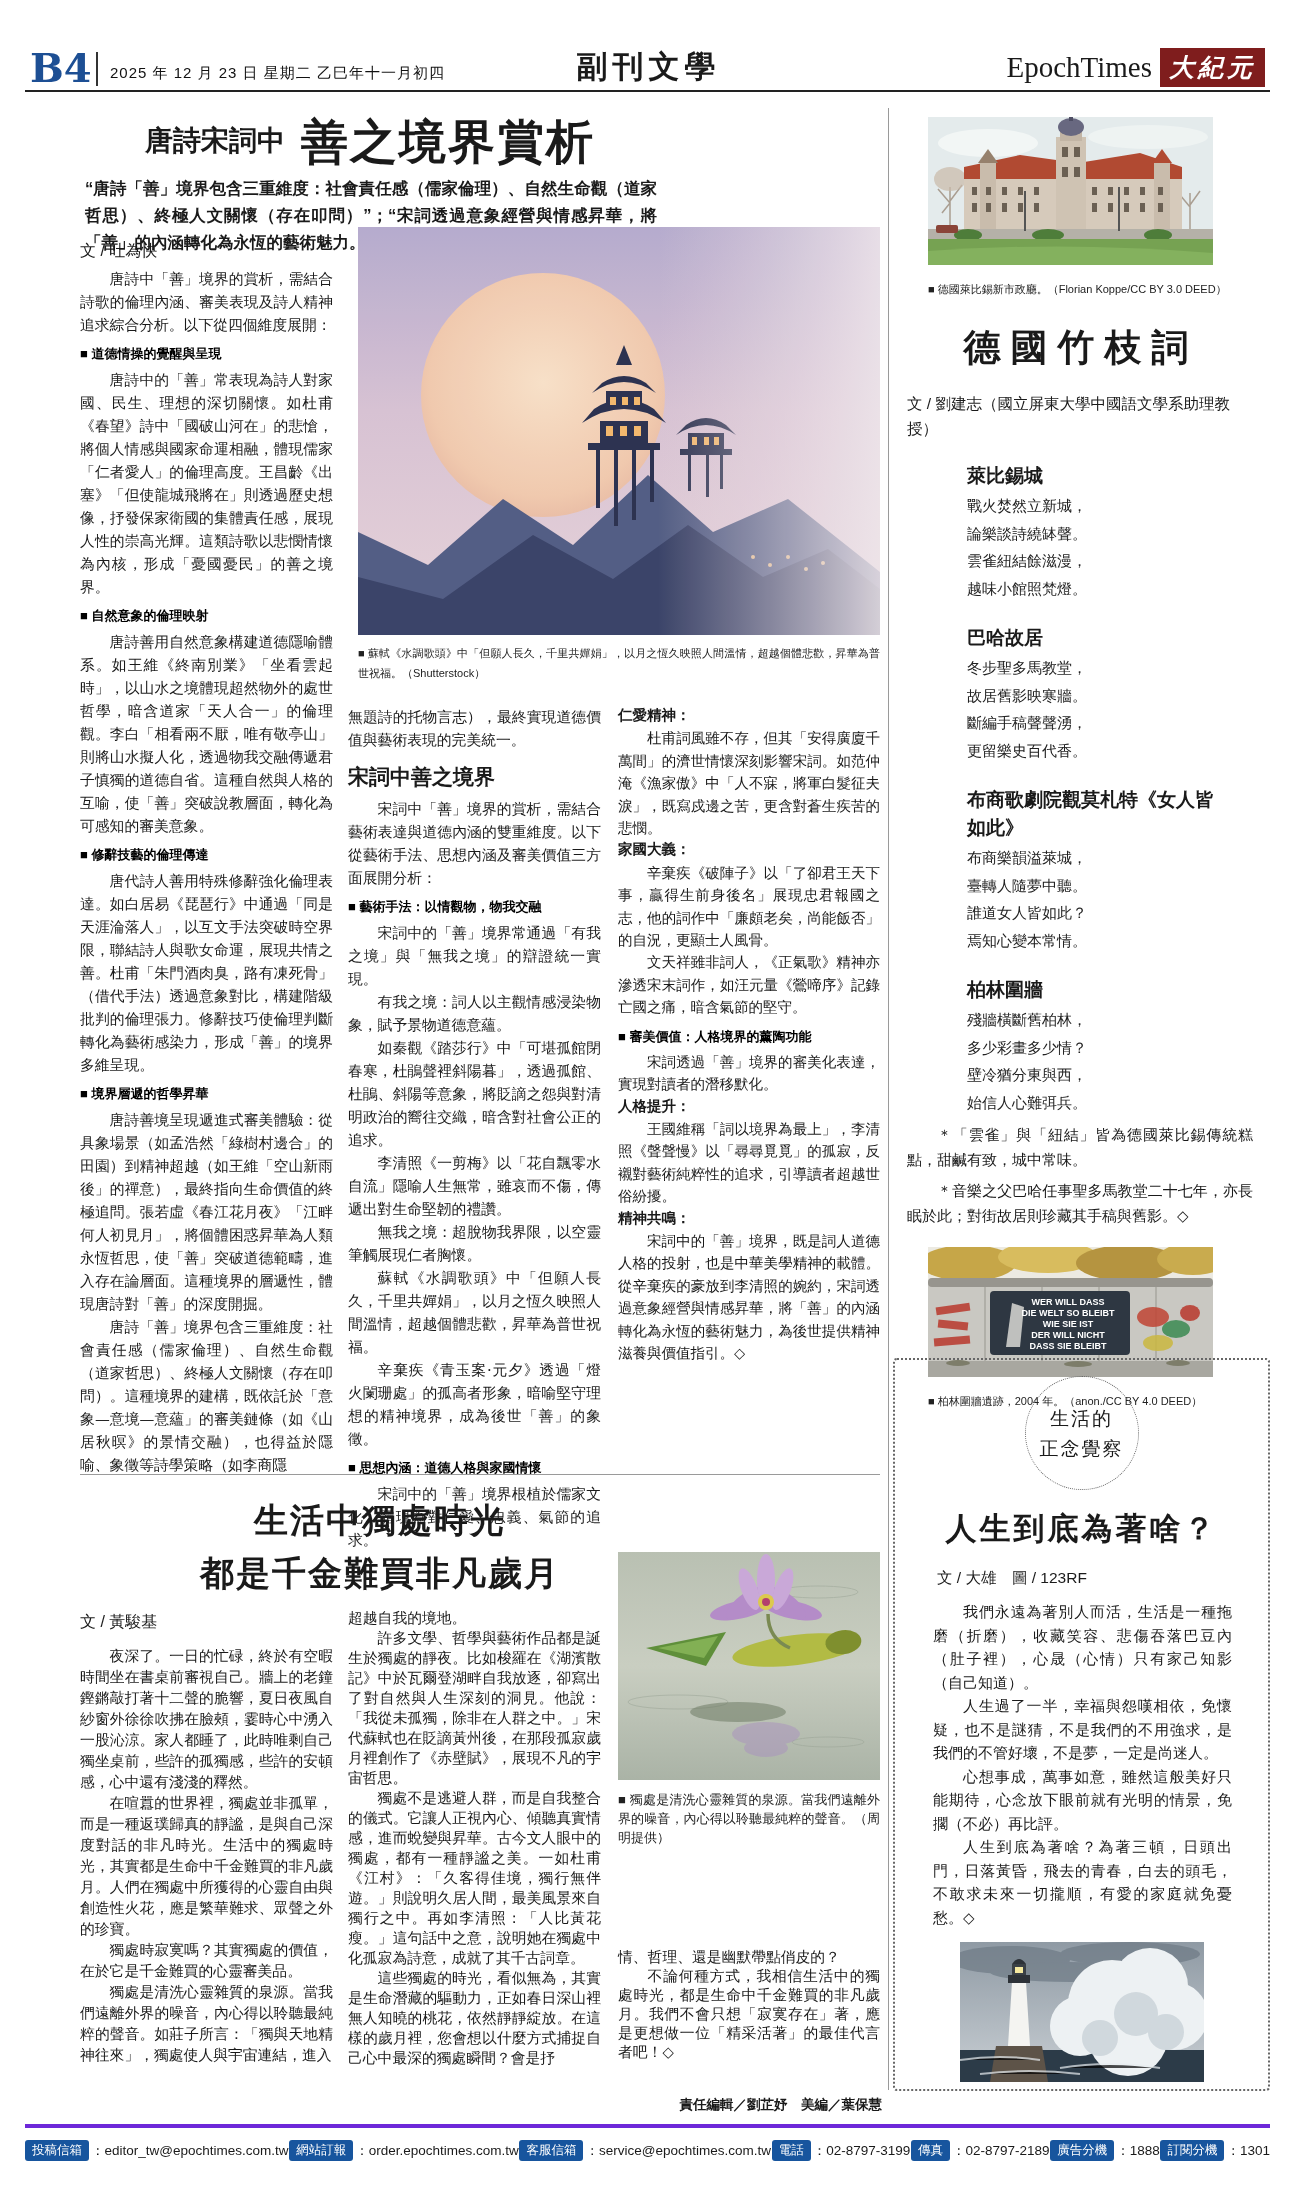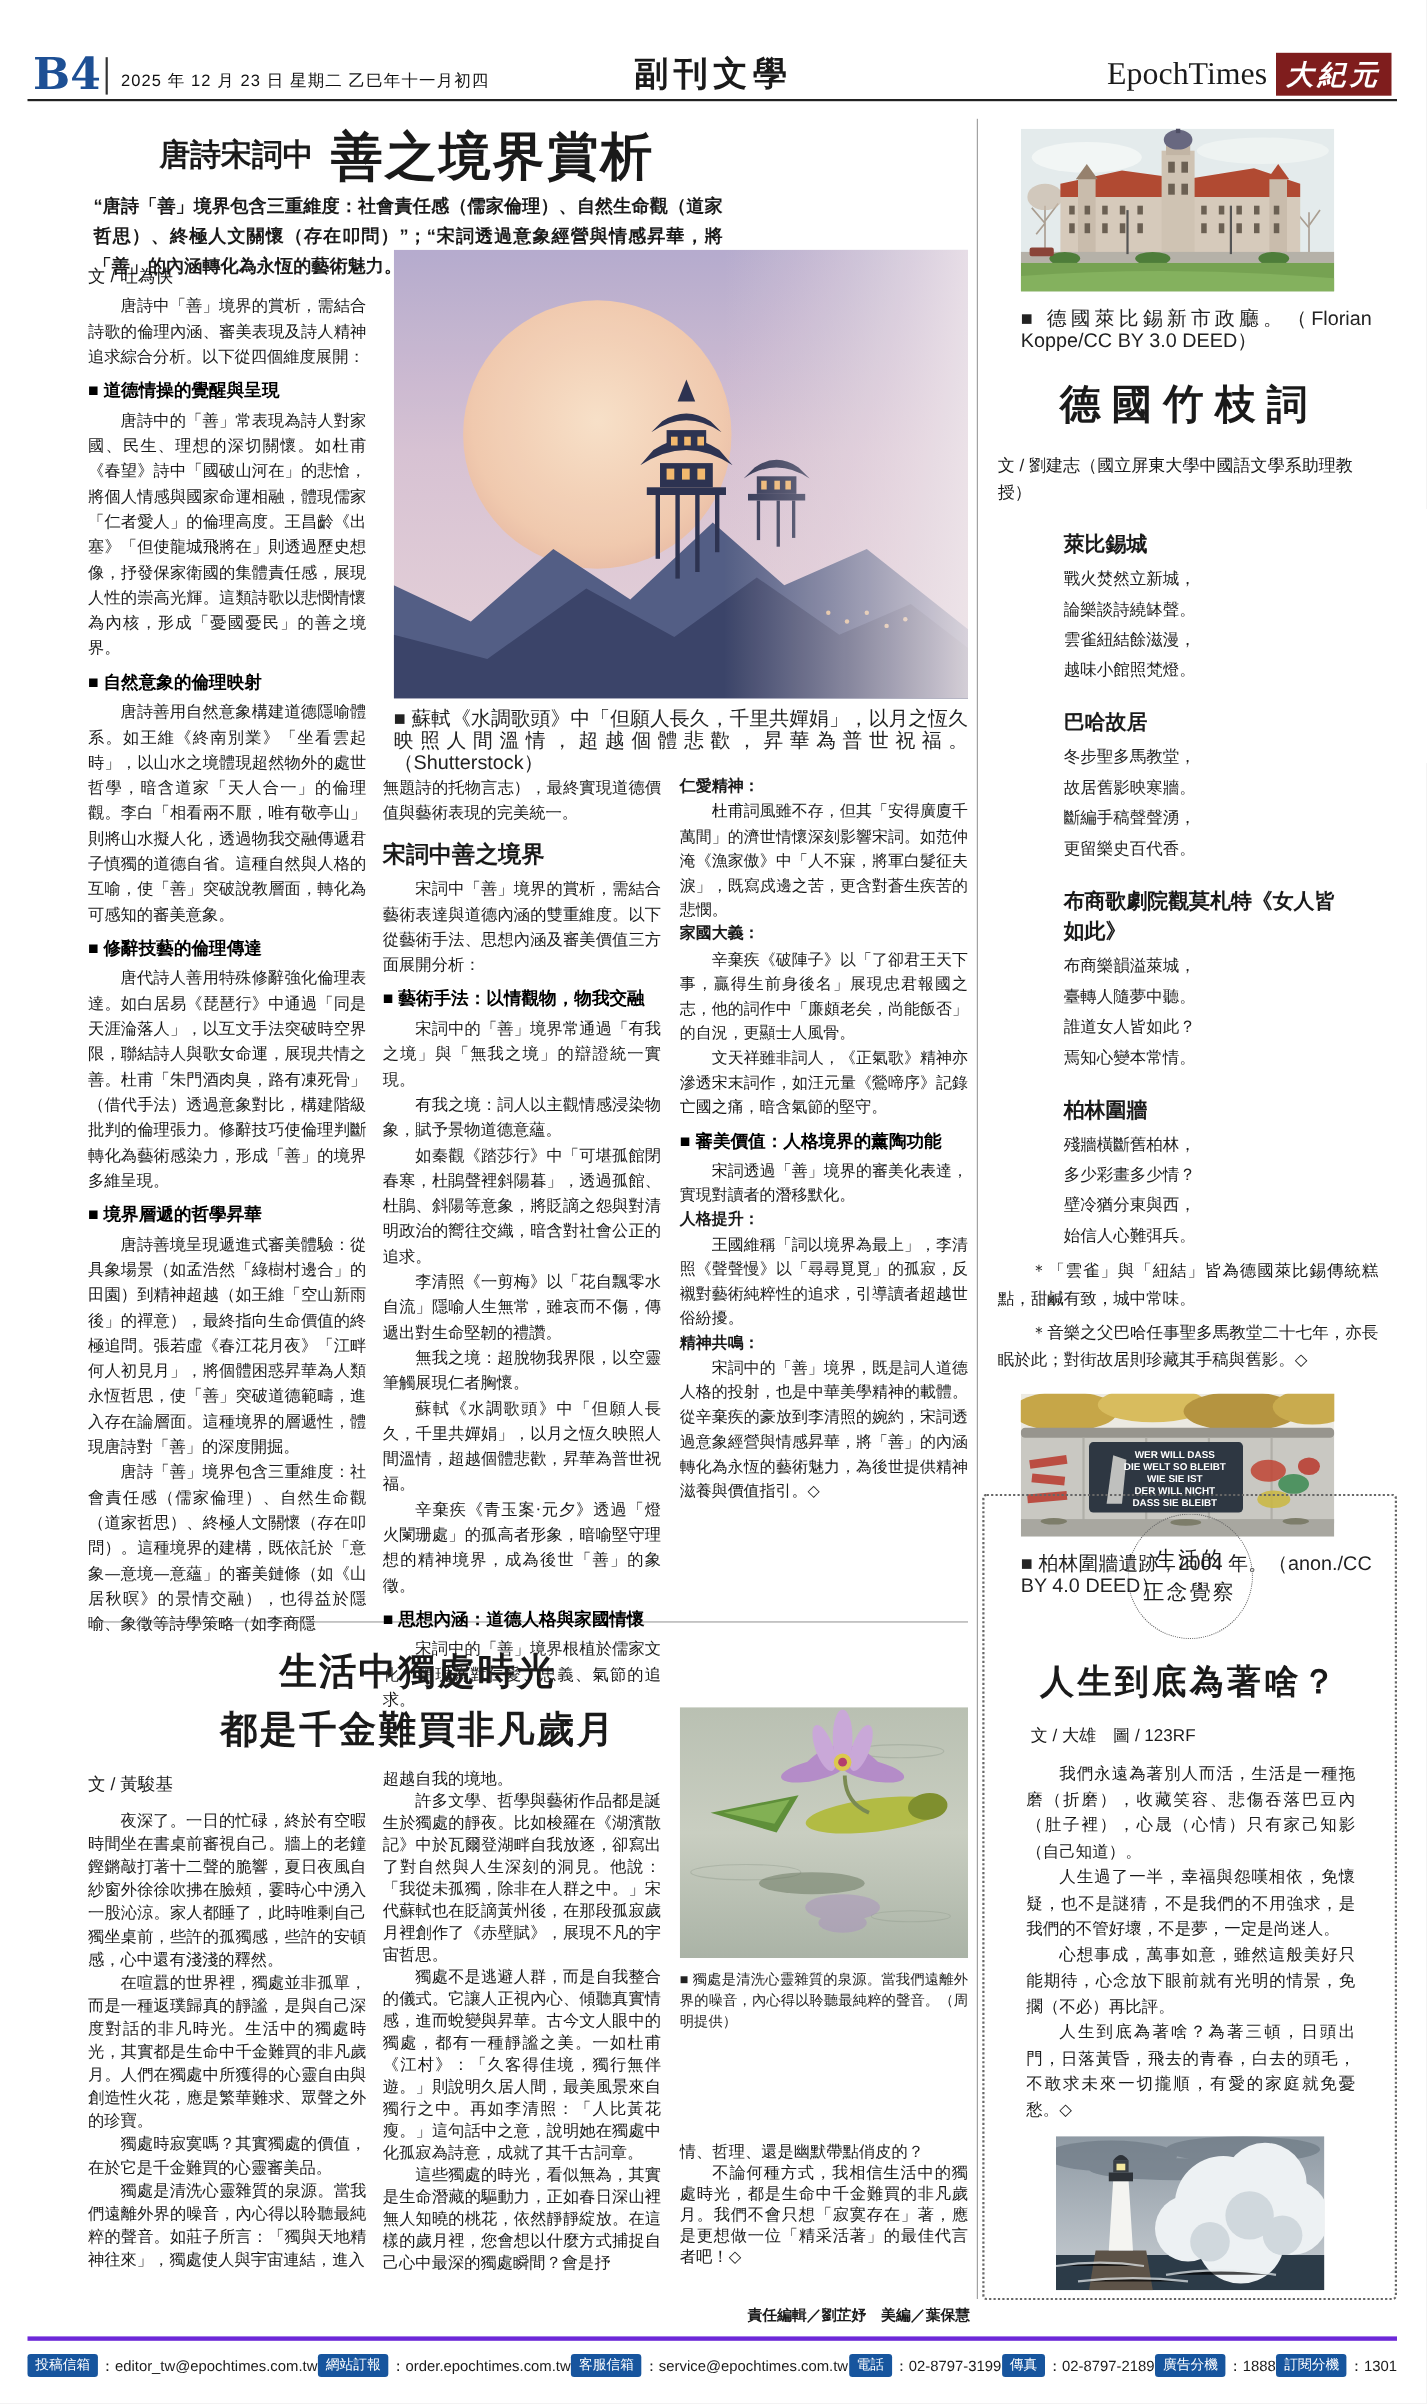--- a/index.html
+++ b/index.html
@@ -15,23 +15,23 @@
   .mh-box{margin-left:8px;background:#7f1d1d;color:#fff;font-size:25px;font-weight:bold;
           font-family:"DejaVu Sans","Liberation Sans",sans-serif;padding:3px 9px;letter-spacing:4px;font-style:italic;}
   .hdr-rule{position:absolute;left:25px;right:27px;top:90px;border-top:2px solid #222;}
   
   .vdiv{position:absolute;left:888px;top:108px;height:1982px;border-left:1px solid #9a9a9a;}
   .hdiv{position:absolute;left:80px;width:800px;top:1474px;border-top:1px solid #9a9a9a;}
   
   .art p{margin:0;font-size:14.8px;line-height:23px;text-align:justify;text-indent:2em;}
   .art p.noind{text-indent:0;}
   .art p.sub{text-indent:0;font-weight:bold;font-family:Liberation Mono, monospace;}
-  .art h4{margin:9px 0 5px;font-size:16px;font-family:"Liberation Sans","DejaVu Sans",sans-serif;color:#000;}
+  .art h4{margin:9px 0 5px;font-size:13px;font-family:"Liberation Sans","DejaVu Sans",sans-serif;color:#000;}
   .sechead{margin:12px 0 6px;font-size:21px;font-weight:bold;font-family:"Liberation Sans","DejaVu Sans",sans-serif;}
-  .caption{font-family:"Liberation Sans","DejaVu Sans",sans-serif;font-size:18px;line-height:20px;color:#222;text-align:justify;}
+  .caption{font-family:"Liberation Sans","DejaVu Sans",sans-serif;font-size:11px;line-height:20px;color:#222;text-align:justify;}
   
   .main{position:absolute;left:80px;top:105px;width:800px;height:1365px;}
   .m-head{position:absolute;left:0;top:6px;width:580px;text-align:center;white-space:nowrap;}
   .m-kicker{font-size:28px;font-weight:bold;margin-right:16px;vertical-align:8px;}
   .m-title{font-size:47px;font-weight:bold;letter-spacing:2px;}
   .m-lead{position:absolute;left:5px;top:70px;width:572px;font-family:"Liberation Sans","DejaVu Sans",sans-serif;
           font-weight:bold;font-size:16.5px;line-height:27px;text-align:justify;}
   .m-byline{position:absolute;left:0;top:136px;font-size:16px;font-family:"Liberation Sans","DejaVu Sans",sans-serif;}
   .m-col1{position:absolute;left:0;top:162px;width:253px;}
   .m-fig{position:absolute;left:278px;top:122px;width:522px;}

